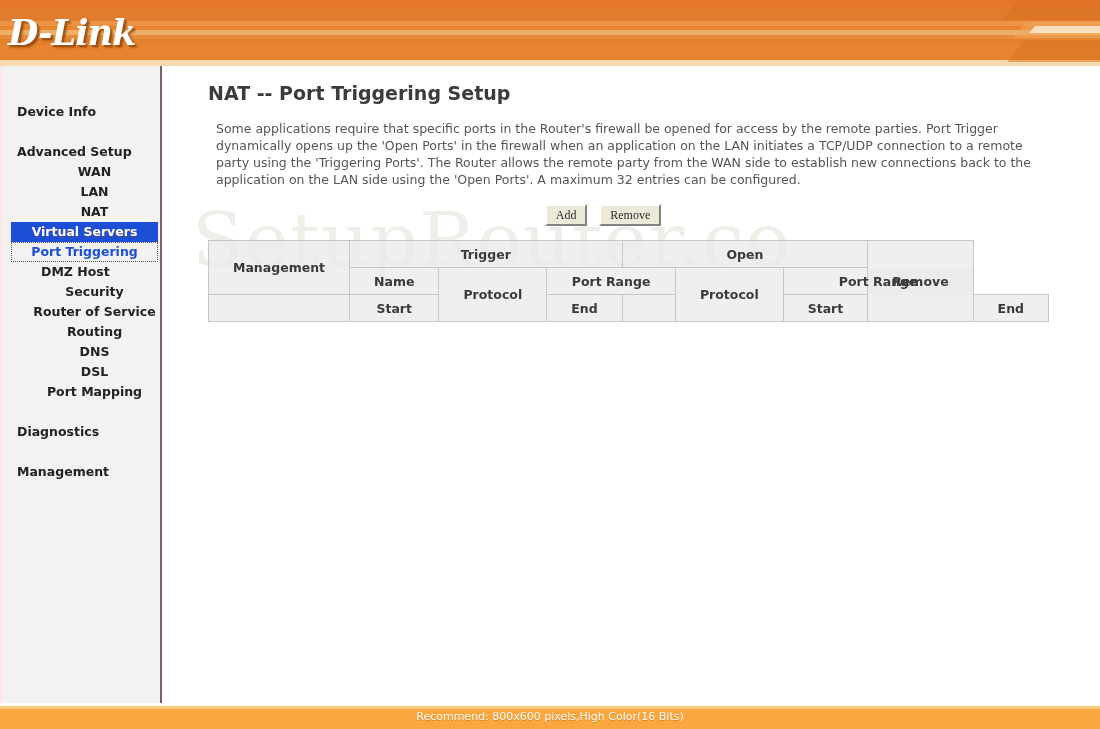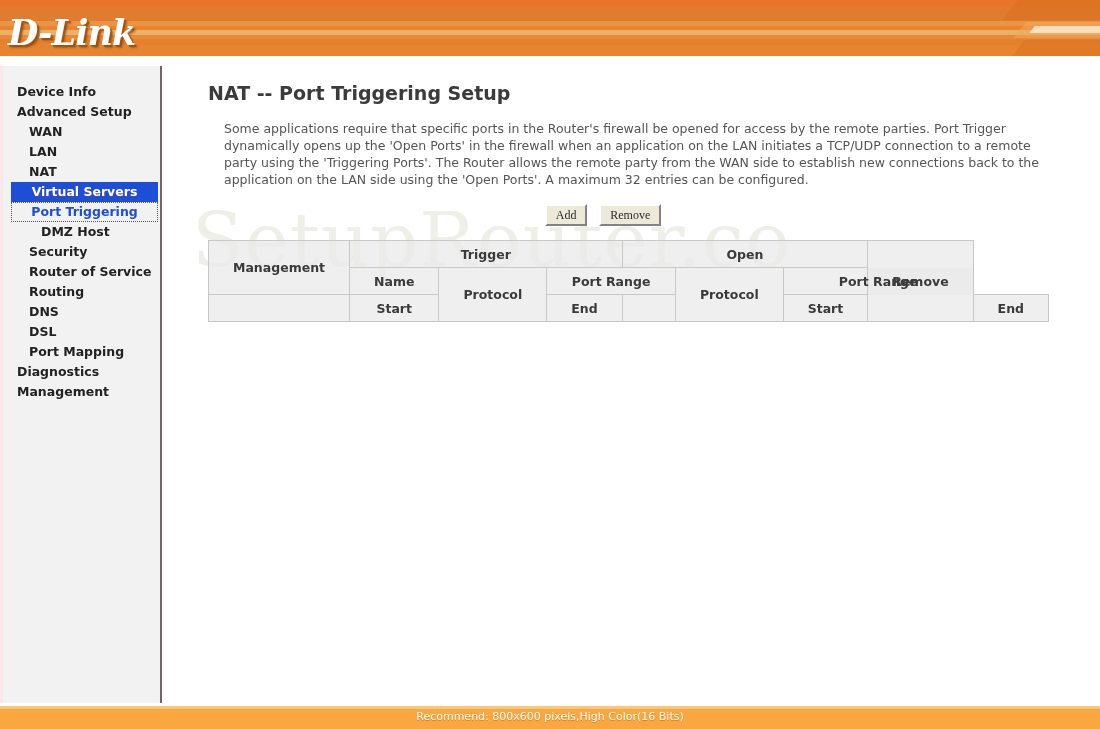--- a/index.html
+++ b/index.html
@@ -16,21 +16,21 @@
     color: #333333;
     position: relative;
     overflow: hidden;
   }
 
   
   #header {
     position: absolute;
     left: 0; top: 0;
     width: 1100px;
-    height: 56px;
+    height: 66px;
     background: #737373;
     overflow: hidden;
   }
   .band {
     position: absolute;
     left: 0;
     width: 1100px;
   }
   .band-a { top: 0;  height: 7px;  background: #e8762a; }
   .band-b { top: 7px;  height: 14px; background: #e07c2e; }
@@ -104,22 +104,22 @@
   .menu-item {
     font-weight: bold;
     font-size: 12.5px;
     color: #222222;
     line-height: 20px;
     height: 20px;
     white-space: nowrap;
     padding-left: 14px;
     box-sizing: border-box;
   }
-  .lvl-1 { padding-left: 14px; }
-  .lvl-2 { padding-left: 26px; }
+  .lvl-1 { padding-left: 14px; margin-top: 20px; }
+  .lvl-2 { padding-left: 26px; text-align: center; }
   .lvl-3 { padding-left: 38px; }
   .menu-item.selected {
     background: #1d4ed8;
     color: #ffffff;
     padding-left: 0;
     text-align: center;
     margin: 0 2px 0 8px;
     text-shadow: 0 1px 0 rgba(160,70,0,.5);
   }
   .menu-item.active {
@@ -163,21 +163,21 @@
   #page-title {
     font-weight: bold;
     font-size: 19px;
     color: #3b3b3b;
     margin: 0 0 16px 0;
   }
   #page-desc {
     font-size: 12.5px;
     color: #555555;
     line-height: 17px;
-    margin: 16px;
+    margin: 8px;
     max-width: 840px;
   }
 
   
   #button-row {
     margin-top: 16px;
     text-align: center;
     width: 790px;
   }
   .btn {

